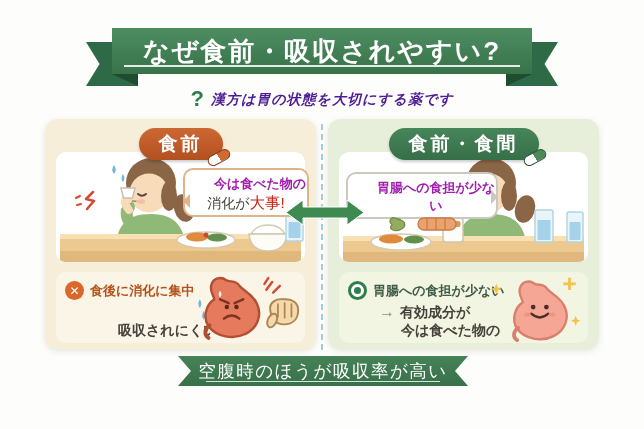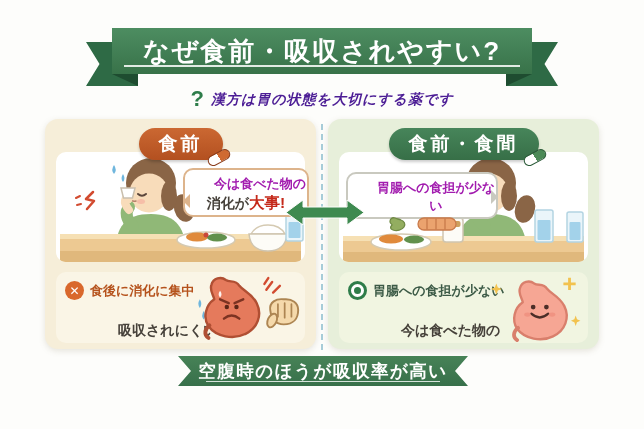--- a/index.html
+++ b/index.html
@@ -49,21 +49,21 @@
 
   
   .bubble { position:absolute; background:#fff; border-radius:10px; z-index:3; text-align:center; }
   .bubble-left  { left:138px; top:49px; width:126px; height:49px; border:2px solid #ddb48c; padding-top:5px; }
   .bubble-left:after { content:""; position:absolute; left:-9px; top:24px; border:7px solid transparent;
                        border-right-color:#ddb48c; }
   .bubble-right { left:18px; top:53px; width:152px; height:47px; border:2px solid #c9c9bf; padding-top:5px; }
   .bubble-right:after { content:""; position:absolute; right:-9px; top:16px; border:7px solid transparent;
                         border-left-color:#c9c9bf; }
   .bubble .b-line1 { font-size:13px; font-weight:bold; color:#a21caf; line-height:1.35;margin-left:28px; }
-  .bubble .b-line2 { font-size:14px; font-weight:bold; color:#46413a; line-height:1.3; }
+  .bubble .b-line2 { font-size:14px; font-weight:normal; color:#46413a; line-height:1.3; }
   .bubble .b-em { color:#c5291a; font-size:15.5px; }
   .bubble .mini-icons { margin-top:2px; display:flex; justify-content:center; align-items:center; gap:8px; }
 
   
   .info-box { position:absolute; left:11px; top:153px; width:249px; height:71px; border-radius:10px; }
   .info-left  { background:#faf5e6; }
   .info-right { background:#f1f5e1; }
   .badge { position:absolute; left:9px; top:9px; width:19px; height:19px; border-radius:50%;
            display:flex; align-items:center; justify-content:center; }
   .badge-x { background:#d9682c; color:#fff; font-size:12px; font-weight:bold; }
@@ -82,21 +82,21 @@
   
   .divider { position:absolute; left:321px; top:124px; height:226px; width:0;
              border-left:2px dashed #a7ccd8; }
   .mid-arrow { position:absolute; left:285px; top:197px; z-index:6; }
 
   
   .footer-ribbon { position:absolute; left:178px; top:356px; width:290px; height:30px;
                    background:linear-gradient(180deg,#478257,#38704a);
                    clip-path:polygon(0 0,100% 0,calc(100% - 13px) 50%,100% 100%,0 100%,13px 50%);
                    display:flex; align-items:center; justify-content:center;
-                   color:#fff; font-size:17.5px; font-weight:bold; letter-spacing:1.5px; }
+                   color:#fff; font-size:17.5px; font-weight:normal; letter-spacing:1.5px; }
   .footer-ribbon .underline { position:absolute; left:28px; right:28px; bottom:4px;
                    height:1.5px; background:rgba(255,255,255,.8); }
 </style>
 </head>
 <body>
 
 <div id="stage">
 
   <div class="ribbon-tail tail-left"></div>
   <div class="ribbon-tail tail-right"></div>
@@ -234,20 +234,23 @@
           <path d="M10,2.5 V13.5 M19,2.5 V13.5 M28,2.5 V13.5" stroke="#c97a4a" stroke-width="1.3"></path>
         </svg>
       </div>
     </div>
 
     <div class="info-box info-right">
       <span class="badge badge-o">
           <i></i>
         </span>
       <div class="info-line1">胃腸への食担が少ない</div>
+      <div class="info-row2">
+        <span class="arrow">→</span><span>有効成分が</span>
+      </div>
       <div class="info-line3">今は食べた物の</div>
 
       <svg class="stomach-svg" width="100" height="68" viewBox="0 0 100 72">
         <path d="M8,10 L9.6,14.4 L14,16 L9.6,17.6 L8,22 L6.4,17.6 L2,16 L6.4,14.4 Z" fill="#f2c24e"></path>
         <path d="M88,4 h3 v5 h5 v3 h-5 v5 h-3 v-5 h-5 v-3 h5 Z" transform="translate(-4,0)" fill="#f2c24e"></path>
         <path d="M92,44 L93.4,48 L97,49.5 L93.4,51 L92,55 L90.6,51 L87,49.5 L90.6,48 Z" fill="#f2c24e"></path>
         <g transform="translate(16,4)">
           <path d="M32,6 C27,2 19,4 17,11 C15,17 19,21 20,26 C11,32 8,45 14,54 C22,65 40,68 52,62 C65,56 70,42 64,30 C59,20 50,17 46,12 C42,5 36,9 32,6 Z" fill="#f6a694" stroke="#d97f6c" stroke-width="2.5" stroke-linejoin="round"></path>
           <path d="M15,53 C10,57 9,63 14,66" stroke="#d97f6c" stroke-width="4" fill="none" stroke-linecap="round"></path>
           <circle cx="31" cy="31" r="2.5" fill="#4a2e28"></circle>

